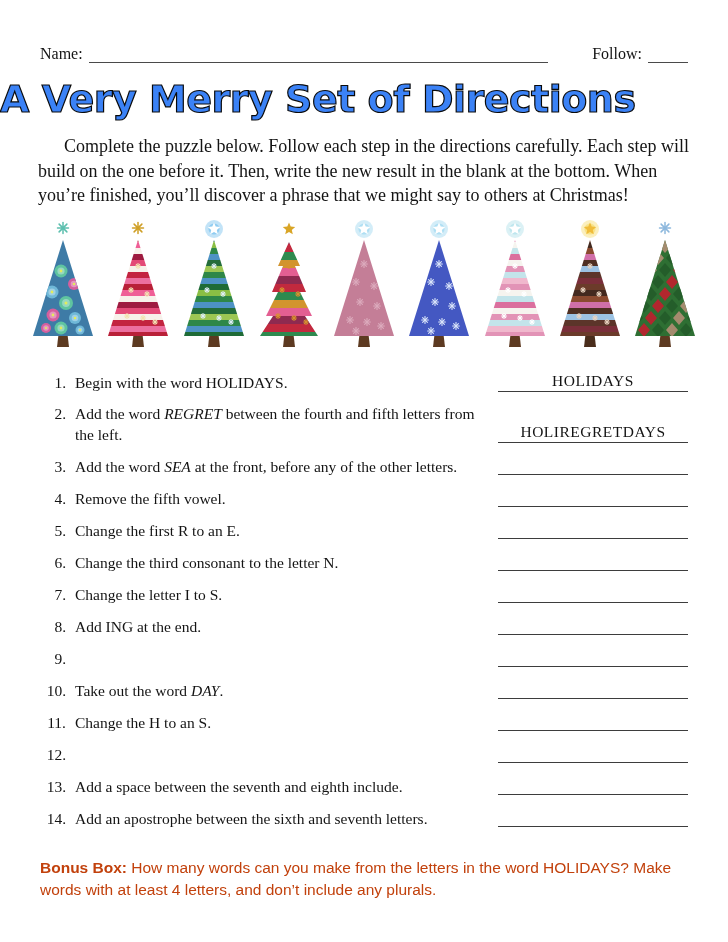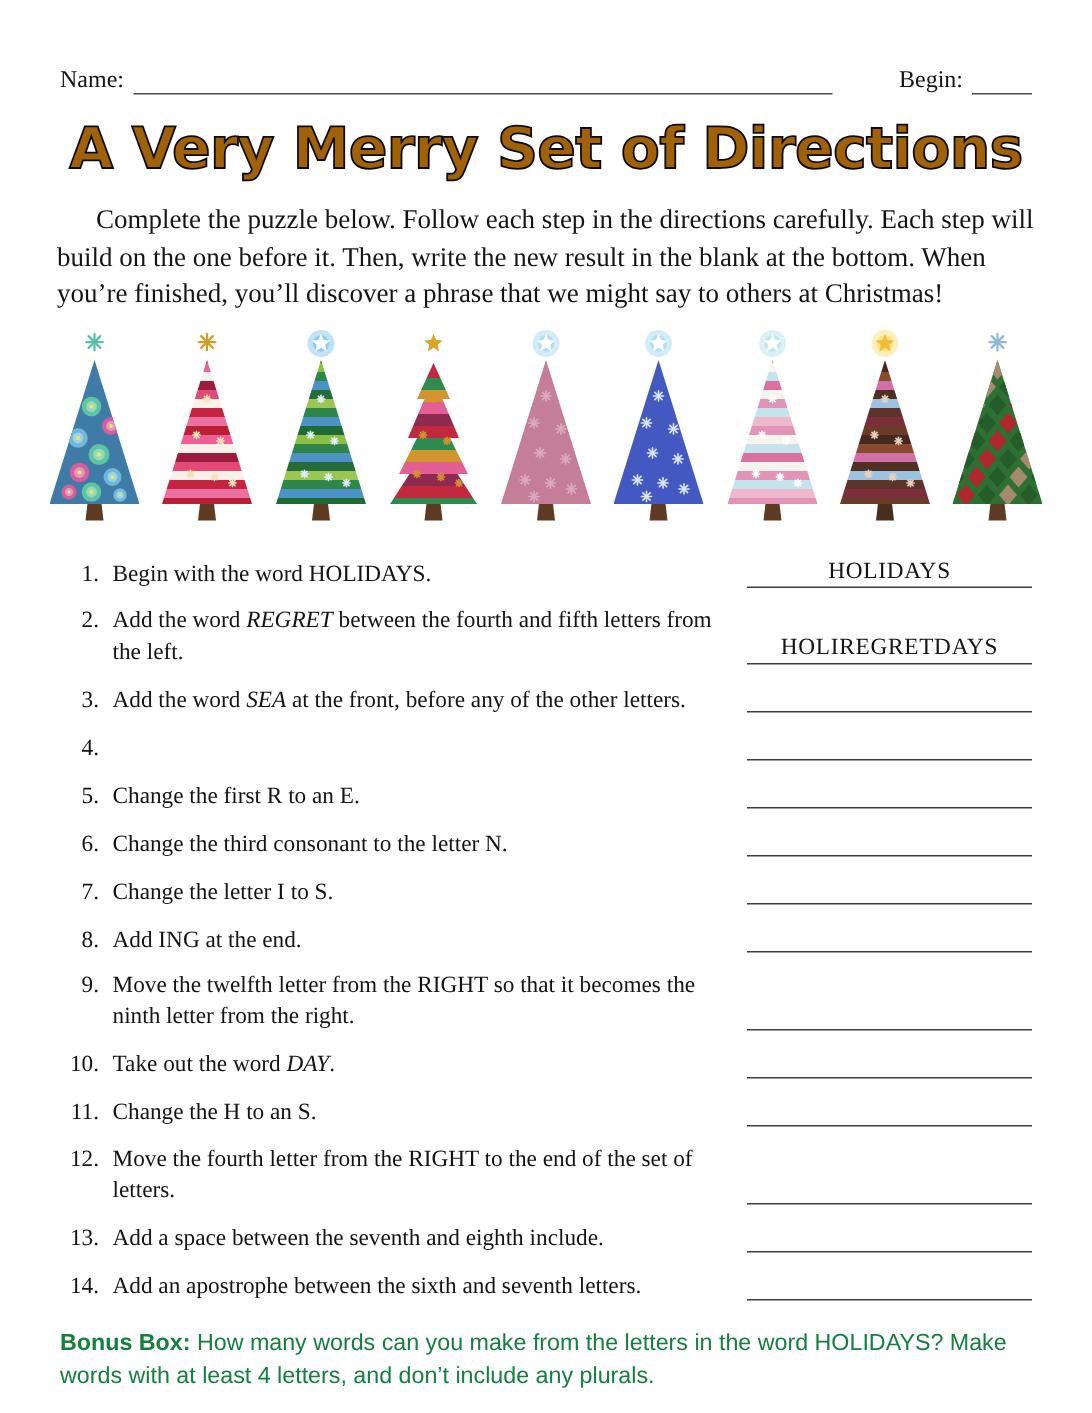--- a/index.html
+++ b/index.html
@@ -13,24 +13,24 @@
   
   .hdr{display:flex;align-items:flex-end;margin:44px 40px 0 40px;font-size:16px;}
   .hdr .lbl{white-space:nowrap;padding-right:6px;}
   .rule{border-bottom:1.4px solid #4a4a4a;height:1.1em;}
   .rule.name{flex:1;}
   .rule.num{width:40px;}
   .hdr .lbl.number{margin-left:44px;}
 
   
   h1.title{
-    margin:14px 0 0 0;text-align:center;
+    margin:14px 0 0 0;
     font-family:"DejaVu Sans", sans-serif;
     font-size:38px;line-height:1.2;font-weight:800;
-    letter-spacing:-0.5px;color:#a16207;
+    letter-spacing:-0.5px;color:#3b82f6;
     -webkit-text-stroke:1.2px #0a0a0a;
   }
 
   
   p.intro{
     margin:12px 38px 0 38px;font-size:18px;line-height:1.36;
     text-indent:26px;
   }
 
   
@@ -47,35 +47,35 @@
   .step-num{flex:0 0 26px;text-align:right;margin-right:9px;}
   .step-text{flex:1;}
   .blank{
     flex:0 0 190px;border-bottom:1.6px solid #3d3d3d;
     text-align:center;min-height:19px;margin-bottom:2px;
     font-size:15.5px;letter-spacing:0.5px;
   }
 
   
   .bonus{
-    margin:16px 40px 0 40px;
+    margin:28px 40px 0 40px;
     font-family:"Liberation Sans", sans-serif;
-    font-size:15.5px;line-height:1.42;color:#15803d;
+    font-size:15.5px;line-height:1.42;color:#c2410c;
   }
   .bonus b{font-weight:bold;}
 </style>
 </head>
 <body>
 
 <div class="sheet">
 
   <div class="hdr">
     <span class="lbl">Name:</span>
     <span class="rule name"></span>
-    <span class="lbl number">Begin:</span>
+    <span class="lbl number">Follow:</span>
     <span class="rule num"></span>
   </div>
 
   <h1 class="title">A Very Merry Set of Directions</h1>
 
   <p class="intro">Complete the puzzle below. Follow each step in the directions carefully. Each step will build on the one before it. Then, write the new result in the blank at the bottom. When you’re finished, you’ll discover a phrase that we might say to others at Christmas!</p>
 
   <div class="trees">
       <div class="tree"><svg viewBox="0 0 70 132" width="70" height="132">
           <defs>
@@ -558,20 +558,21 @@
       <div class="step-row">
         <div class="step-left">
           <span class="step-num">3.</span>
           <span class="step-text"><span>Add the word </span><em>SEA</em><span> at the front, before any of the other letters.</span></span>
         </div>
         <div class="blank"><span class="answer"></span></div>
       </div>
       <div class="step-row">
         <div class="step-left">
           <span class="step-num">4.</span>
+          <span class="step-text"><span>Remove the fifth vowel.</span></span>
         </div>
         <div class="blank"><span class="answer"></span></div>
       </div>
       <div class="step-row">
         <div class="step-left">
           <span class="step-num">5.</span>
           <span class="step-text"><span>Change the first R to an E.</span></span>
         </div>
         <div class="blank"><span class="answer"></span></div>
       </div>
@@ -592,42 +593,40 @@
       <div class="step-row">
         <div class="step-left">
           <span class="step-num">8.</span>
           <span class="step-text"><span>Add ING at the end.</span></span>
         </div>
         <div class="blank"><span class="answer"></span></div>
       </div>
       <div class="step-row">
         <div class="step-left">
           <span class="step-num">9.</span>
-          <span class="step-text"><span>Move the twelfth letter from the RIGHT so that it becomes the ninth letter from the right.</span></span>
         </div>
         <div class="blank"><span class="answer"></span></div>
       </div>
       <div class="step-row">
         <div class="step-left">
           <span class="step-num">10.</span>
           <span class="step-text"><span>Take out the word </span><em>DAY</em><span>.</span></span>
         </div>
         <div class="blank"><span class="answer"></span></div>
       </div>
       <div class="step-row">
         <div class="step-left">
           <span class="step-num">11.</span>
           <span class="step-text"><span>Change the H to an S.</span></span>
         </div>
         <div class="blank"><span class="answer"></span></div>
       </div>
       <div class="step-row">
         <div class="step-left">
           <span class="step-num">12.</span>
-          <span class="step-text"><span>Move the fourth letter from the RIGHT to the end of the set of letters.</span></span>
         </div>
         <div class="blank"><span class="answer"></span></div>
       </div>
       <div class="step-row">
         <div class="step-left">
           <span class="step-num">13.</span>
           <span class="step-text"><span>Add a space between the seventh and eighth include.</span></span>
         </div>
         <div class="blank"><span class="answer"></span></div>
       </div>

